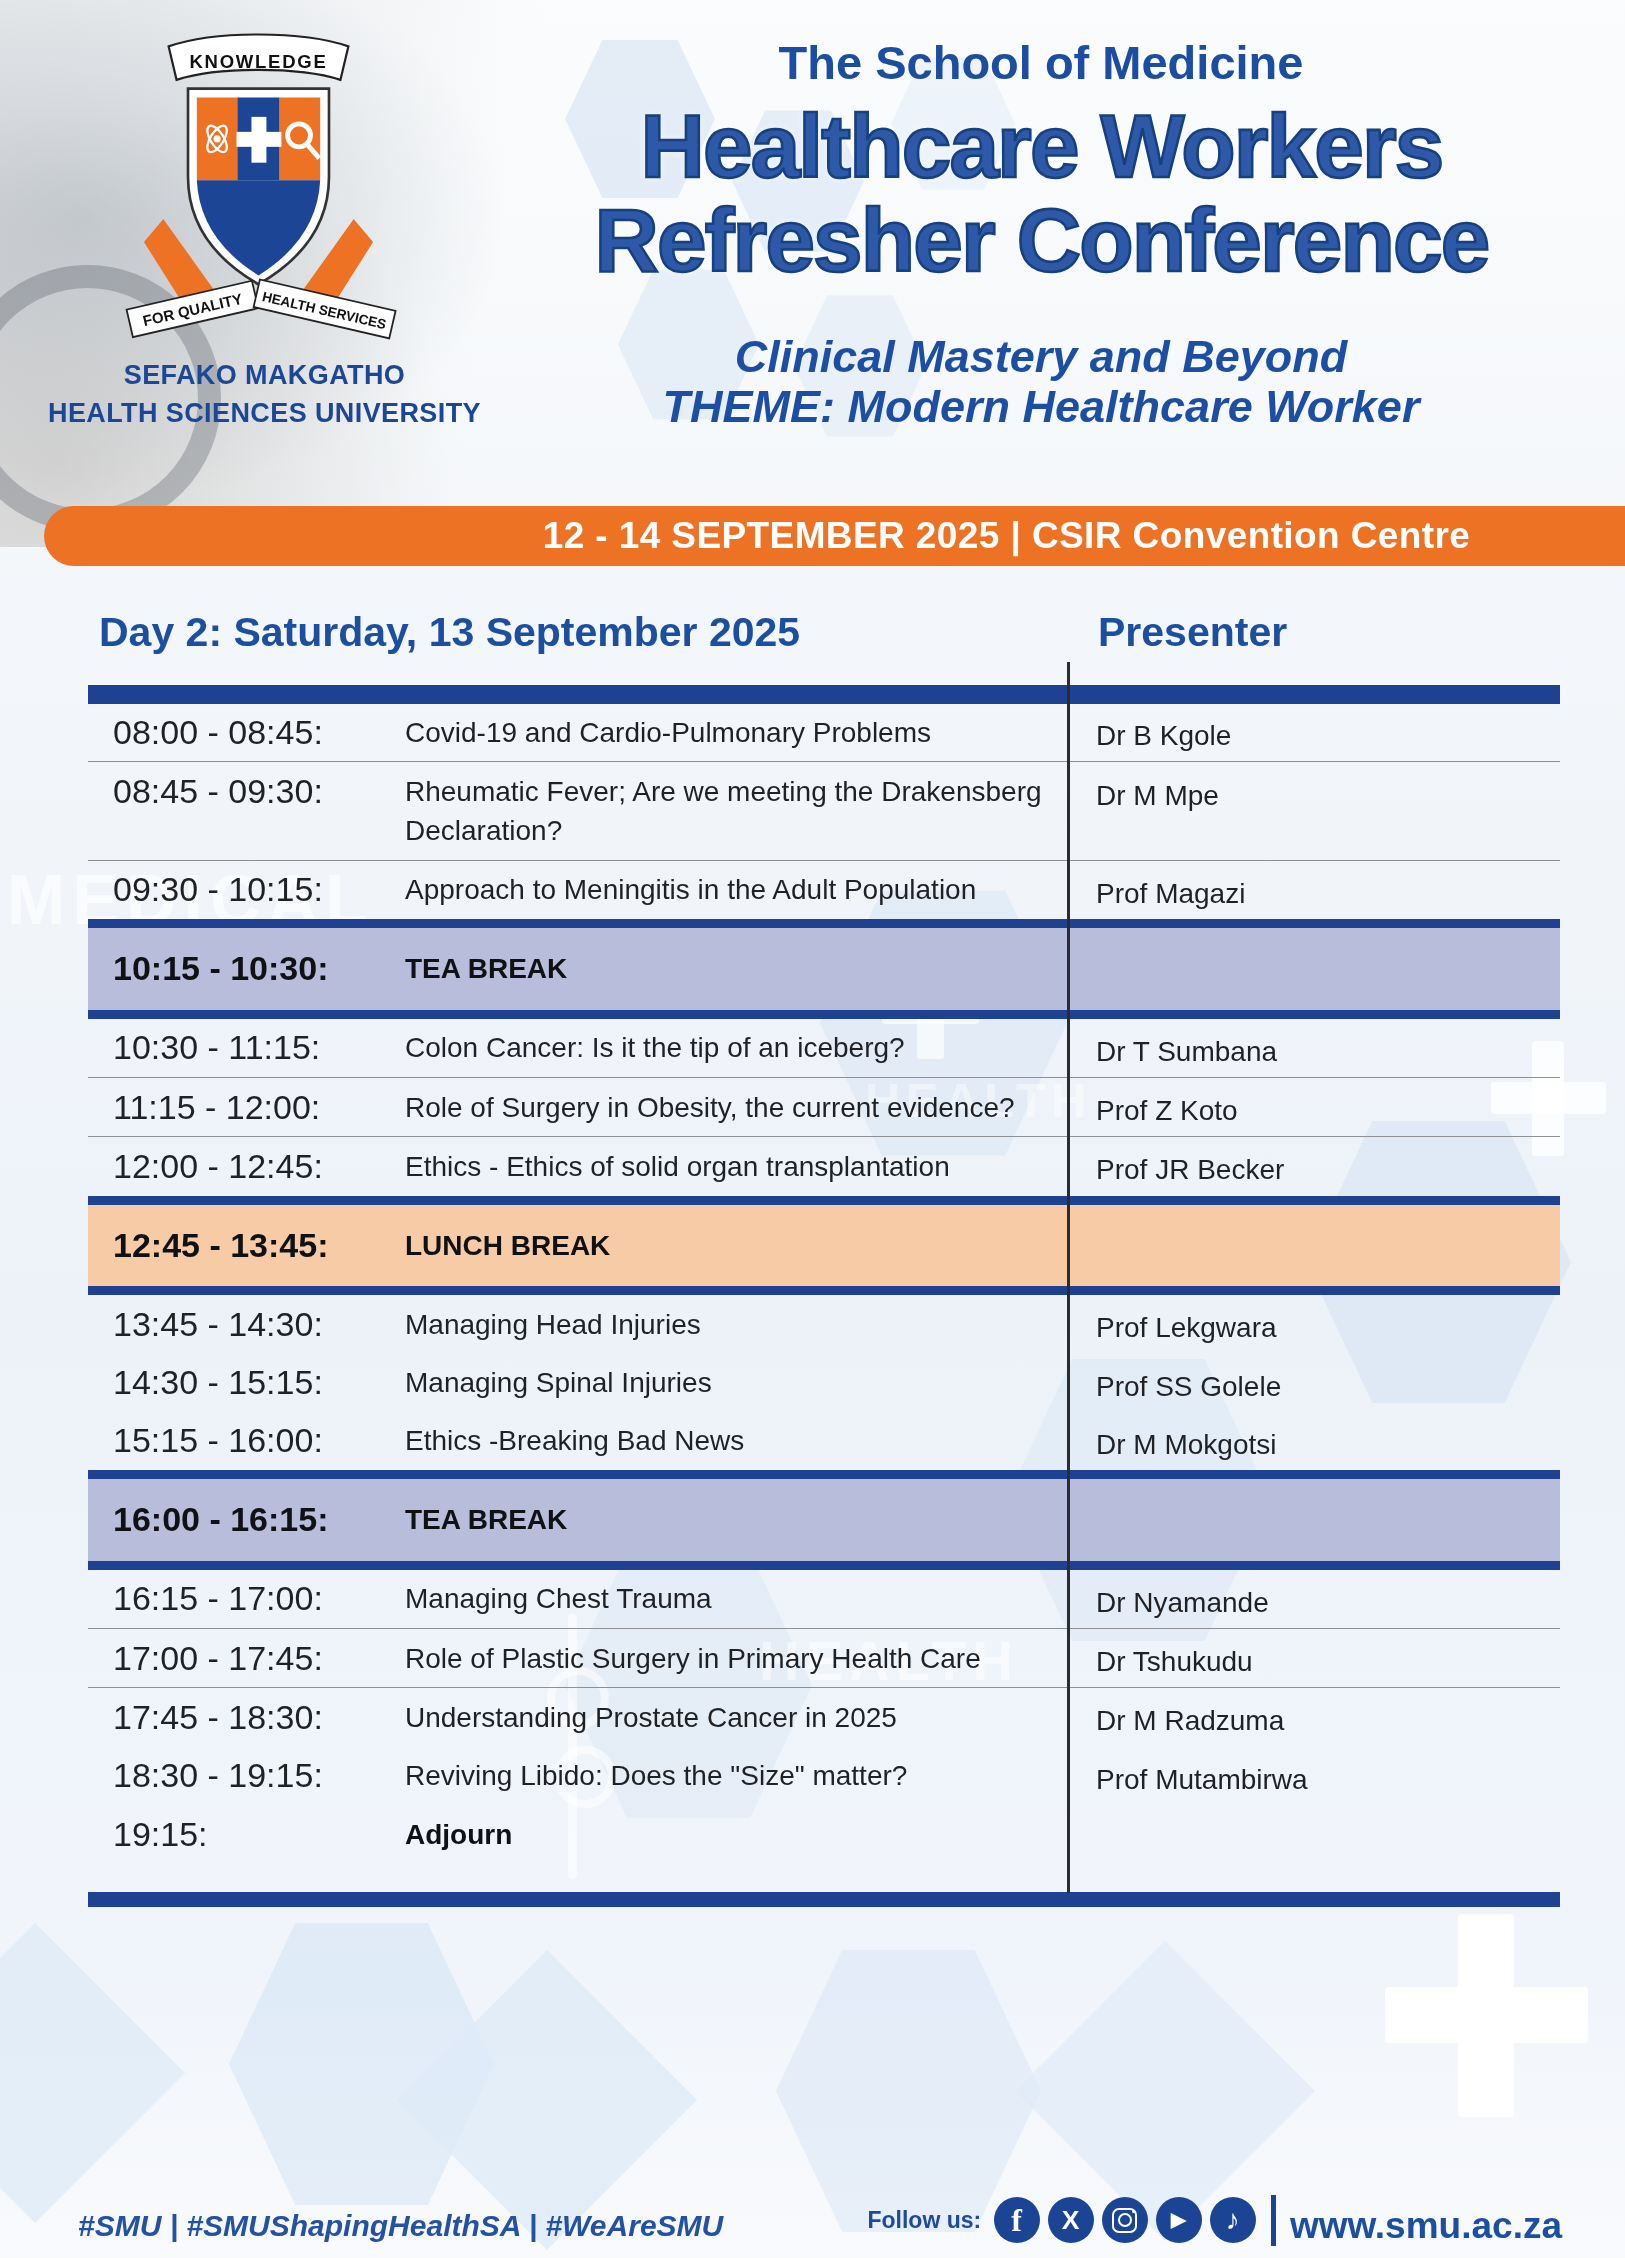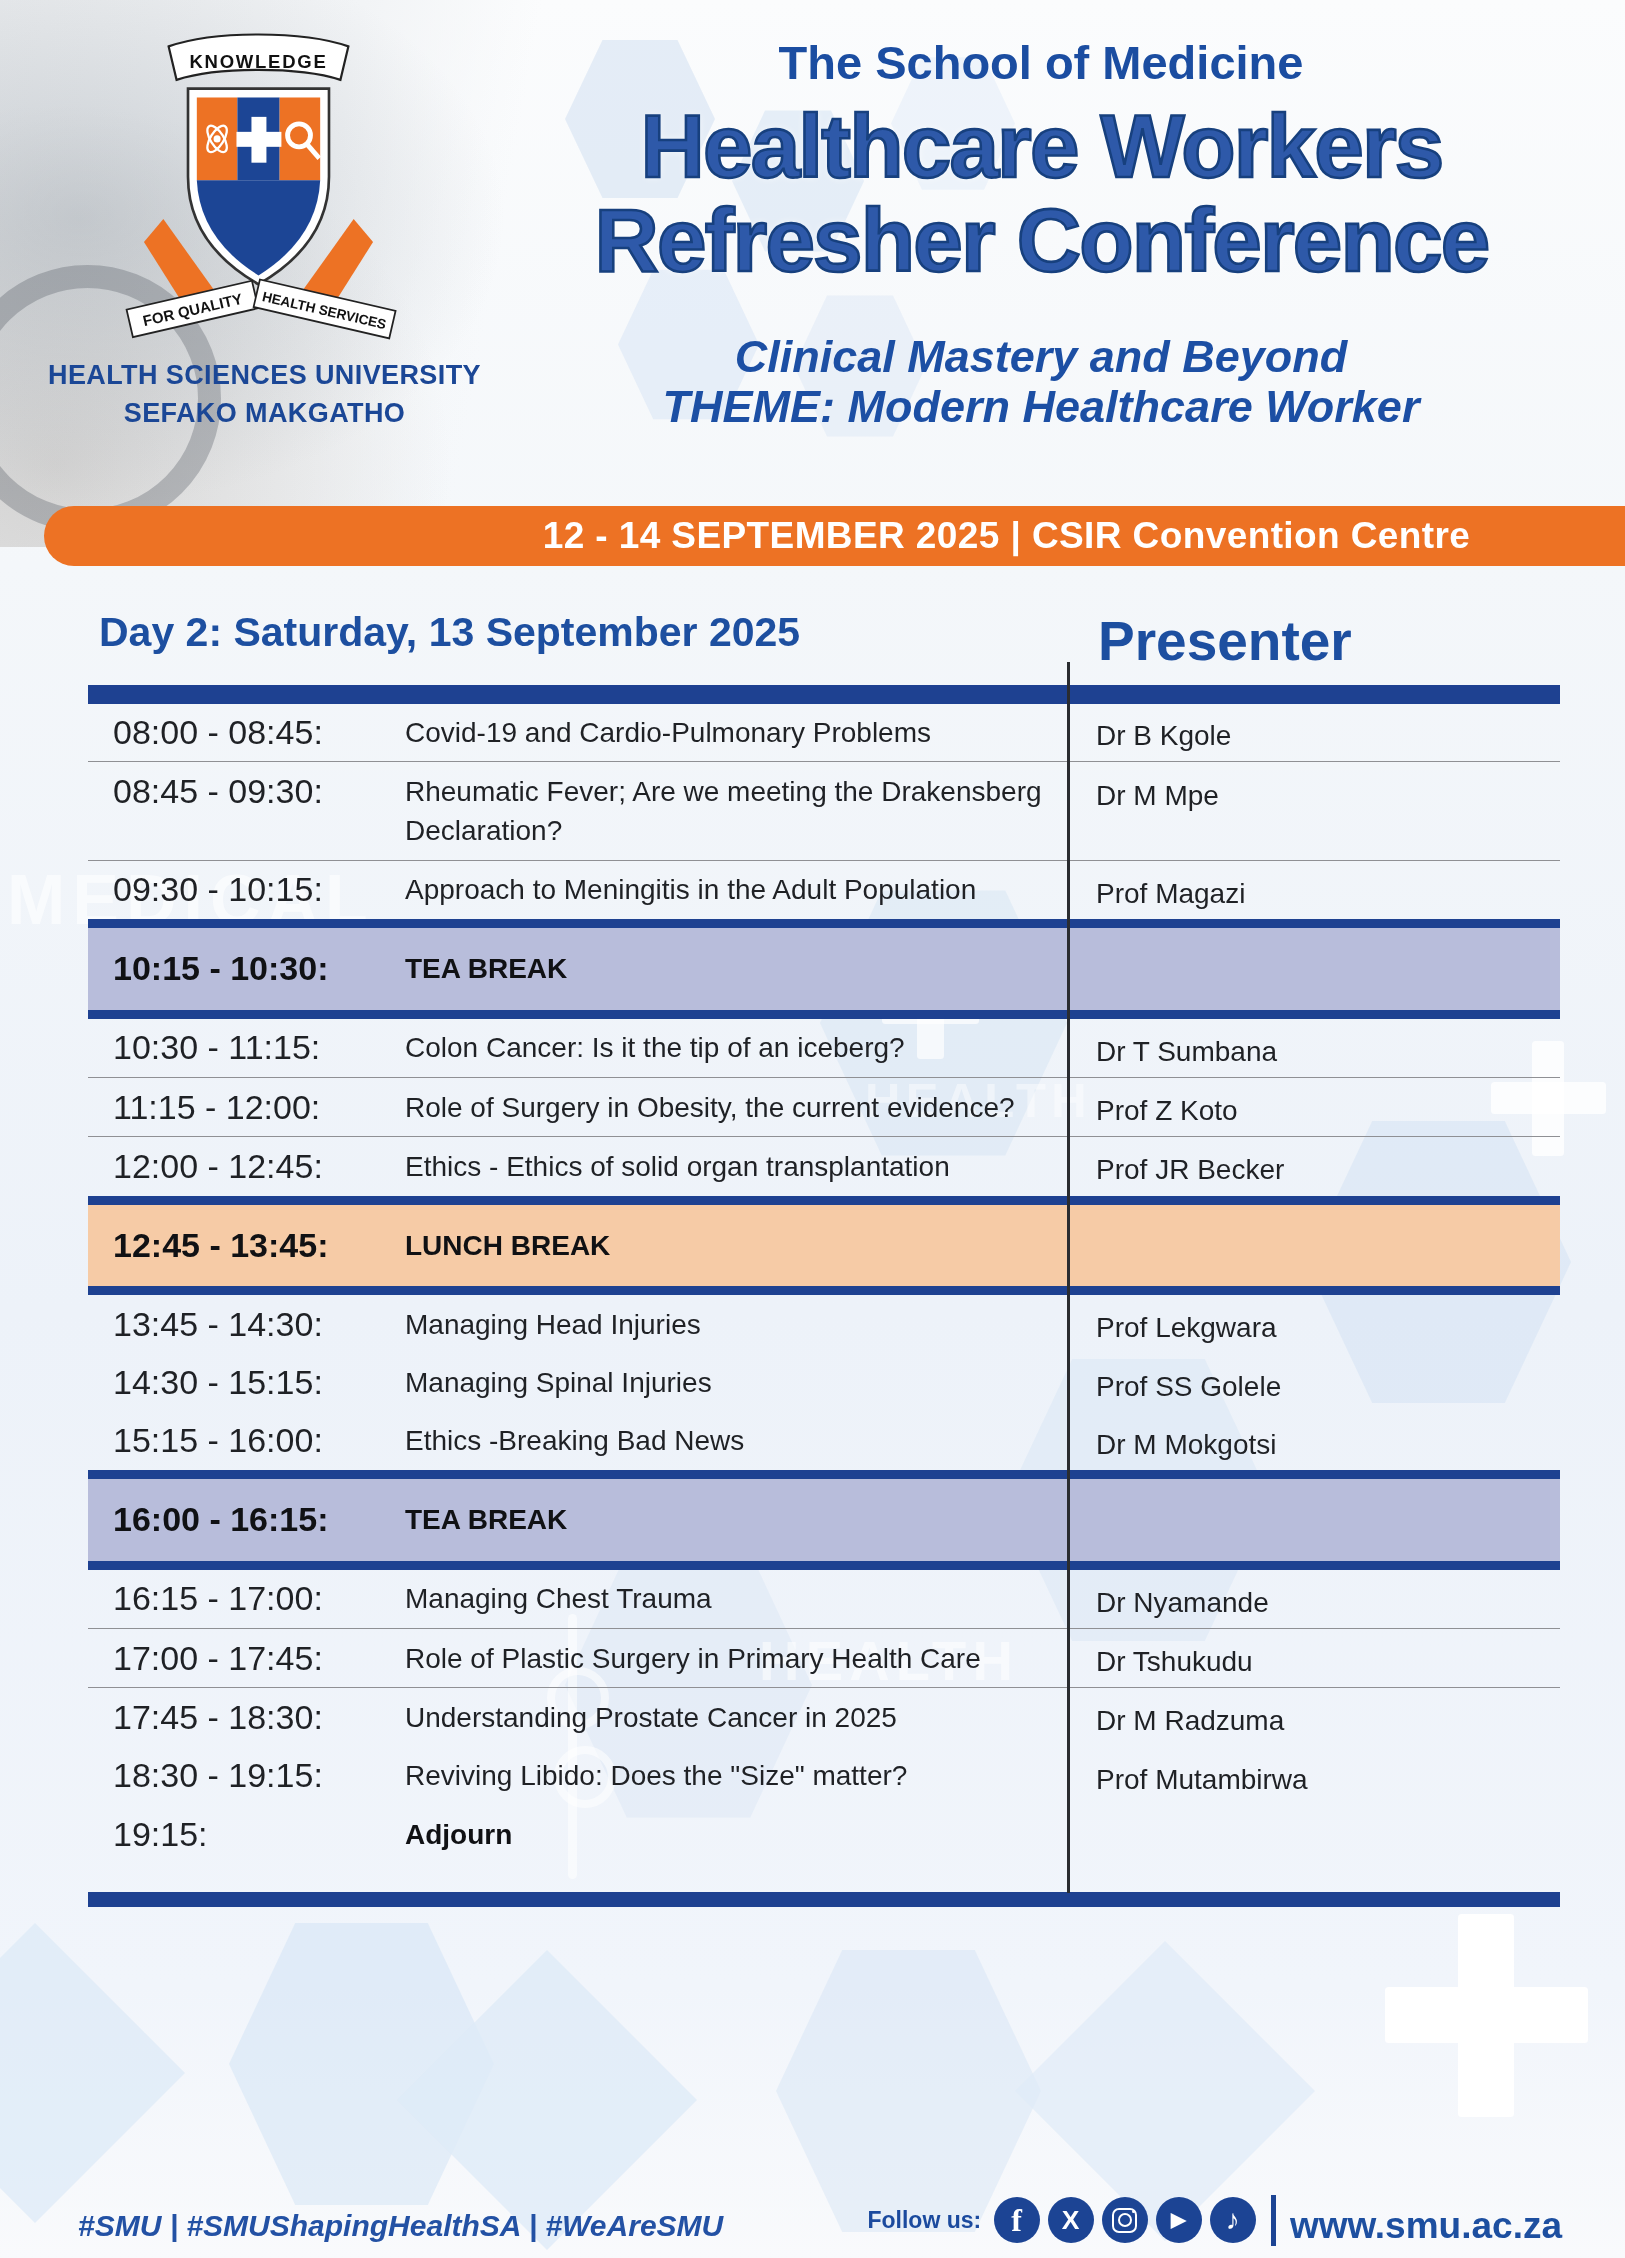--- a/index.html
+++ b/index.html
@@ -38,21 +38,21 @@
 
   
   .banner{position:absolute;left:44px;top:506px;right:0;height:60px;background:#ED7224;
           border-radius:41px 0 0 41px;z-index:2;}
   .banner-text{position:absolute;left:459px;right:115px;top:0;height:100%;
                display:flex;align-items:center;justify-content:center;
                color:#fff;font-size:37px;font-weight:700;white-space:nowrap;letter-spacing:0.4px;}
 
   
   .day-title{position:absolute;left:99px;top:609px;font-size:41px;font-weight:700;color:#1D4FA0;white-space:nowrap;z-index:2;}
-  .presenter-head{position:absolute;left:1098px;top:609px;font-size:55px;font-weight:700;color:#1D4FA0;white-space:nowrap;z-index:2;}
+  .presenter-head{position:absolute;left:1098px;top:609px;font-size:41px;font-weight:700;color:#1D4FA0;white-space:nowrap;z-index:2;}
   .head-bar{position:absolute;left:88px;top:685px;width:1472px;height:18.5px;background:#1E4191;z-index:3;}
   .schedule{position:absolute;left:88px;top:703px;width:1472px;z-index:2;}
   .srow{position:relative;display:flex;align-items:flex-start;padding:9.7px 0;}
   .srow.divided{border-bottom:1.8px solid #8f9094;}
   .cell{color:#1f2125;}
   .cell.time{flex:none;width:292px;padding-left:25px;font-size:34px;line-height:39px;}
   .cell.title{flex:none;width:666px;font-size:28px;line-height:39px;}
   .cell.presenter{position:absolute;left:1008px;top:13.2px;font-size:28px;line-height:39px;white-space:nowrap;}
   .strong{font-weight:700;color:#101114;}
   .srow.break{border-top:9.7px solid #1E4191;border-bottom:9.7px solid #1E4191;align-items:center;min-height:62px;}
@@ -147,22 +147,22 @@
     <g transform="rotate(-13 95 320)">
       <rect x="22" y="304" width="146" height="32" fill="#fff" stroke="#222" stroke-width="2"></rect>
       <text x="95" y="327" text-anchor="middle" font-size="17" font-weight="bold" fill="#111">FOR QUALITY</text>
     </g>
     <g transform="rotate(13 245 320)">
       <rect x="166" y="304" width="158" height="32" fill="#fff" stroke="#222" stroke-width="2"></rect>
       <text x="245" y="327" text-anchor="middle" font-size="15.5" font-weight="bold" fill="#111">HEALTH SERVICES</text>
     </g>
   </svg>
   <div class="uni-name">
+    <div>SEFAKO MAKGATHO</div>
     <div>HEALTH SCIENCES UNIVERSITY</div>
-    <div>SEFAKO MAKGATHO</div>
   </div>
 
   <div class="school">The School of Medicine</div>
   <div class="main-title">
     <div>Healthcare Workers</div>
     <div>Refresher Conference</div>
   </div>
   <div class="theme">
     <div>Clinical Mastery and Beyond</div>
     <div>THEME: Modern Healthcare Worker</div>

